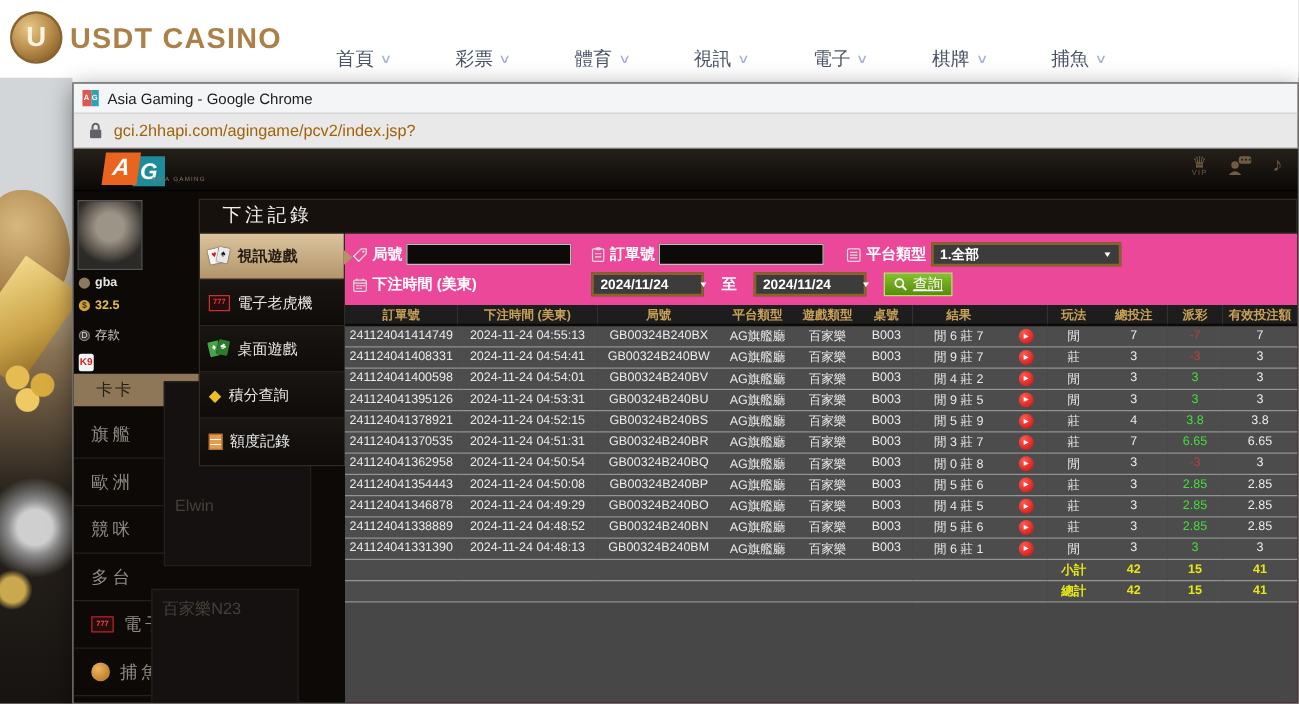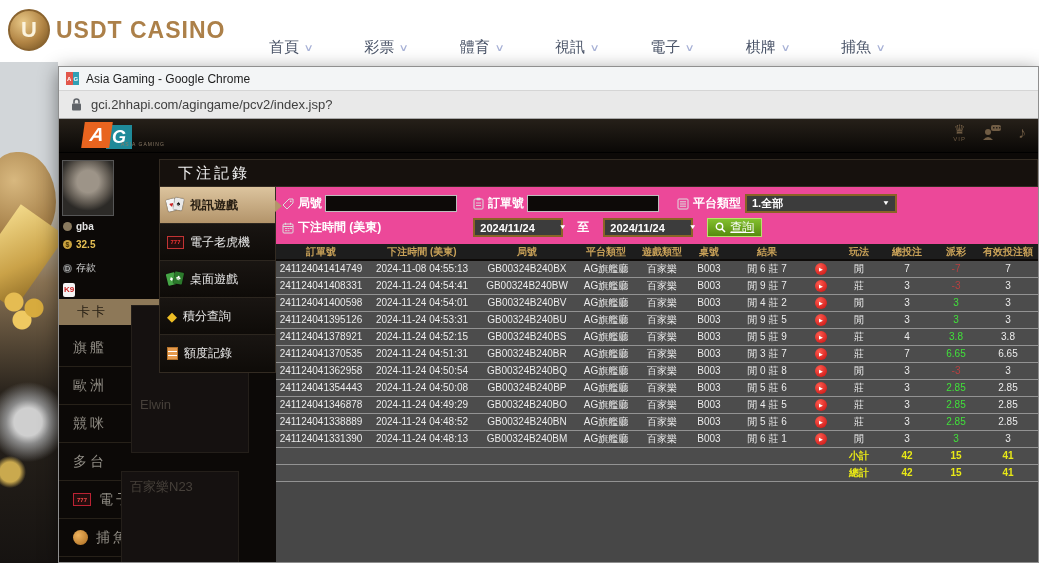--- a/index.html
+++ b/index.html
@@ -37,21 +37,21 @@
   
   .chrome-win { position:absolute; left:58px; top:66px; width:981px; height:497px;
     border:1px solid #8f8f8f; box-shadow:0 4px 18px rgba(0,0,0,.45);
     display:flex; flex-direction:column; background:#0b0806; z-index:3; }
   .cw-title { height:24px; flex:none; background:#f3f5f6; display:flex; align-items:center;
     padding-left:7px; gap:7px; font-size:12px; color:#1d1d1d; border-bottom:1px solid #d5d5d5; }
   .favicon { width:13px; height:13px; flex:none; display:flex; font-size:6px; font-weight:bold; color:#fff; }
   .favicon span { width:50%; height:100%; display:flex; align-items:center; justify-content:center; }
   .fav-a { background:#e2574c; } .fav-g { background:#2fa0b5; }
   .cw-url { height:28px; flex:none; background:#e9e9e9; border-bottom:1px solid #a8a8a8;
-    display:flex; align-items:center; padding-left:12px; gap:9px; font-size:13px; color:#404040; }
+    display:flex; align-items:center; padding-left:12px; gap:9px; font-size:13px; color:#a16207; }
   .cw-body { flex:1; position:relative; overflow:hidden; background:#080604; }
 
   
   .ag-head { position:absolute; left:0; top:0; right:0; height:34px;
     background:linear-gradient(#262019, #0a0806); border-bottom:1px solid #000; }
   .ag-logo { position:absolute; left:24px; top:3px; display:flex; }
   .ag-a { width:28px; height:26px; background:#e8641f; color:#fff; font-weight:bold; font-style:italic;
     font-size:19px; display:flex; align-items:center; justify-content:center; transform:skewX(-8deg); }
   .ag-g { width:26px; height:24px; background:#1f8a99; color:#fff; font-weight:bold; font-style:italic;
     font-size:18px; display:flex; align-items:center; justify-content:center; margin-left:-5px; margin-top:3px; }
@@ -406,21 +406,21 @@
                     <th>玩法</th>
                     <th>總投注</th>
                     <th>派彩</th>
                     <th>有效投注額</th>
                     <th>狀態</th>
                   </tr>
                 </thead>
               <tbody>
                   <tr>
                     <td>241124041414749</td>
-                    <td>2024-11-08 04:55:13</td>
+                    <td>2024-11-24 04:55:13</td>
                     <td>GB00324B240BX</td>
                     <td>AG旗艦廳</td>
                     <td>百家樂</td>
                     <td>B003</td>
                     <td>閒 6 莊 7</td>
                     <td><span class="playbtn">▶</span></td>
                     <td>閒</td>
                     <td>7</td>
                     <td class="neg">-7</td>
                     <td>7</td>

